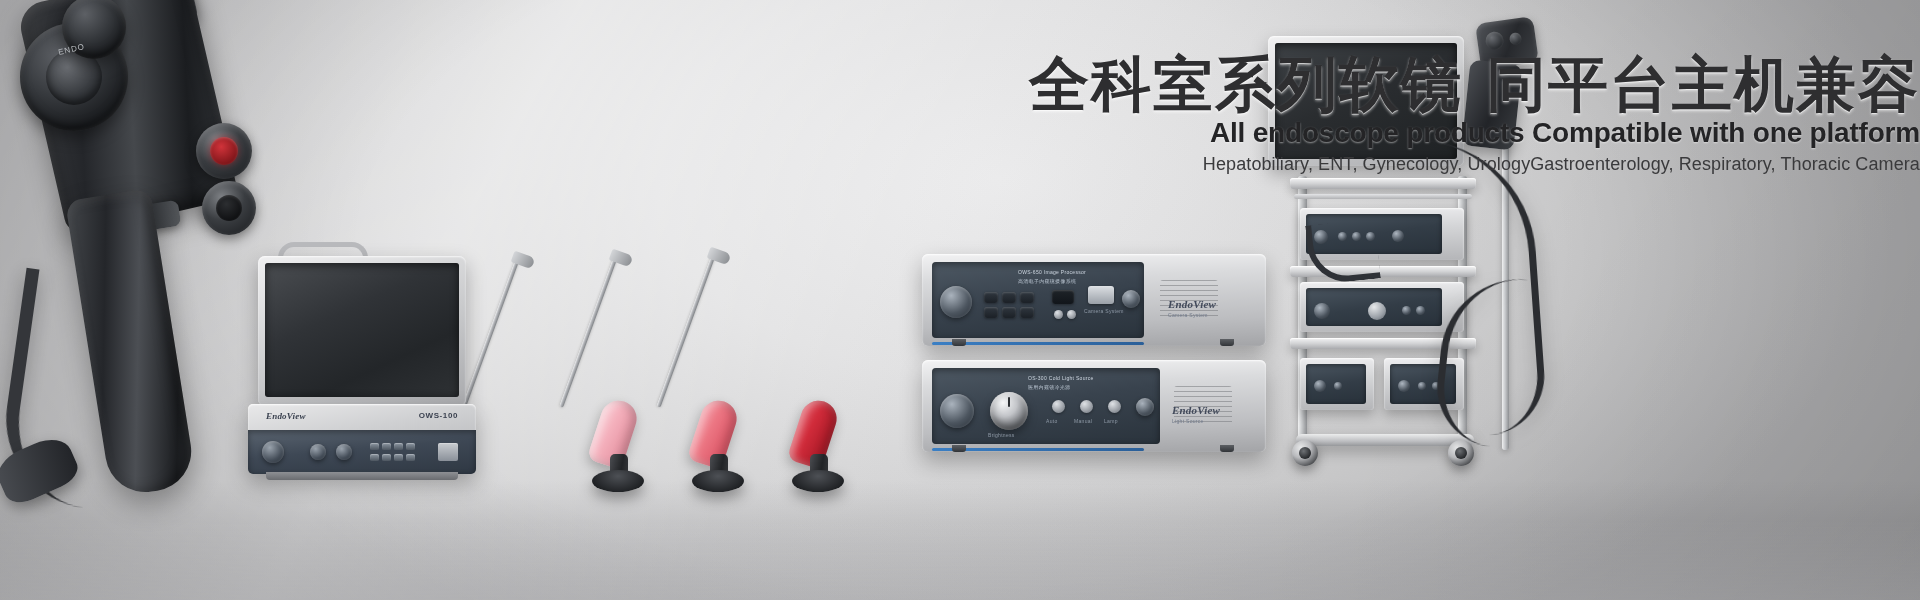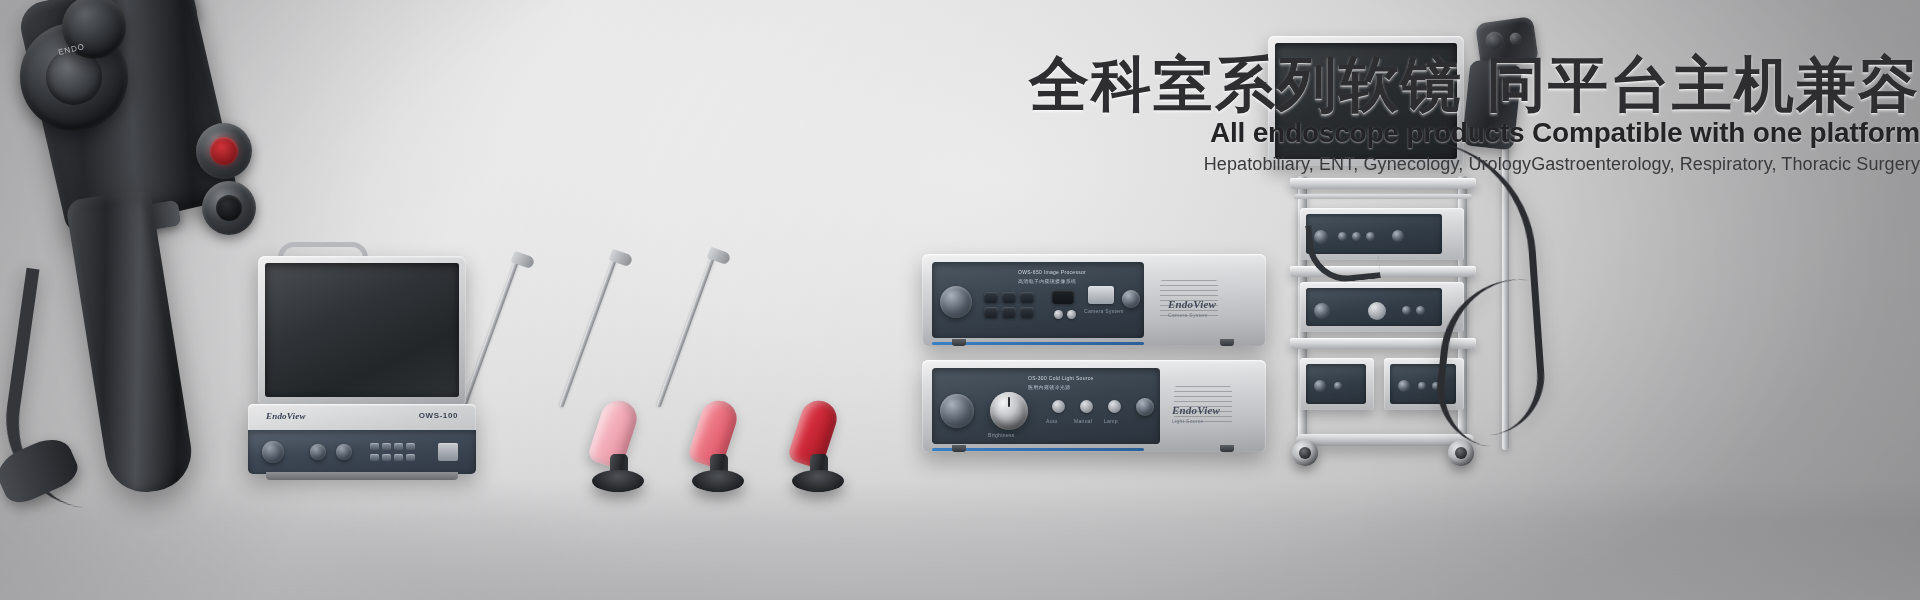--- a/index.html
+++ b/index.html
@@ -618,17 +618,17 @@
       <div class="scope-head-knob" style="left:32px; top:14px; width:12px; height:12px;"></div>
     </div>
     <div class="scope-body"></div>
     <div class="scope-tube"></div>
     <div class="scope-tube2"></div>
   </div>
 
   <div id="headline-block">
     <div id="headline-cn">全科室系列软镜 同平台主机兼容</div>
     <div id="headline-en">All endoscope products Compatible with one platform</div>
-    <div id="subtitle-en">Hepatobiliary, ENT, Gynecology, UrologyGastroenterology, Respiratory, Thoracic Surgery</div>
+    <div id="subtitle-en">Hepatobiliary, ENT, Gynecology, UrologyGastroenterology, Respiratory, Thoracic Camera</div>
   </div>
 
   <div class="reflection"></div>
 </div>
 
 </body></html>

